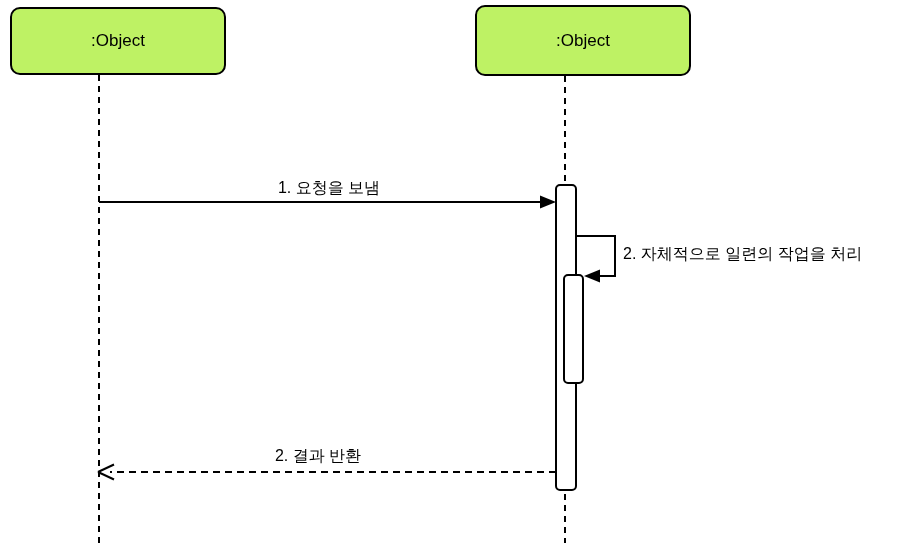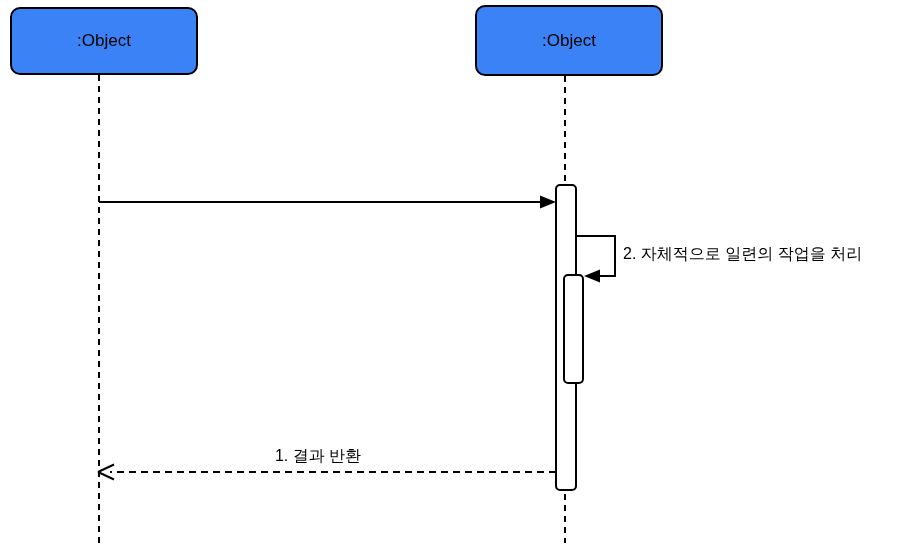--- a/index.html
+++ b/index.html
@@ -18,23 +18,23 @@
   #diagram-svg {
     position: absolute;
     left: 0;
     top: 0;
     width: 900px;
     height: 551px;
   }
   .actor-box {
     position: absolute;
     box-sizing: border-box;
-    width: 188px;
+    width: 216px;
     height: 68px;
-    background: #3b82f6;
+    background: #bef264;
     border: 2px solid #000000;
     border-radius: 10px;
     display: flex;
     align-items: center;
     justify-content: center;
     font-size: 17px;
     color: #000000;
     z-index: 2;
   }
   #actor-box-1 { left: 10px; top: 7px; }
@@ -88,16 +88,17 @@
     <line x1="98" y1="472" x2="114" y2="479.5" stroke="#000000" stroke-width="2"></line>
   </svg>
 
   <div class="actor-box" id="actor-box-1">
     <span>:Object</span>
   </div>
   <div class="actor-box" id="actor-box-2">
     <span>:Object</span>
   </div>
 
+  <div class="msg-label" id="msg1-label">1. 요청을 보냄</div>
   <div class="msg-label" id="msg2-label">2. 자체적으로 일련의 작업을 처리</div>
-  <div class="msg-label" id="msg3-label">1. 결과 반환</div>
+  <div class="msg-label" id="msg3-label">2. 결과 반환</div>
 
 </div>
 
 </body></html>

